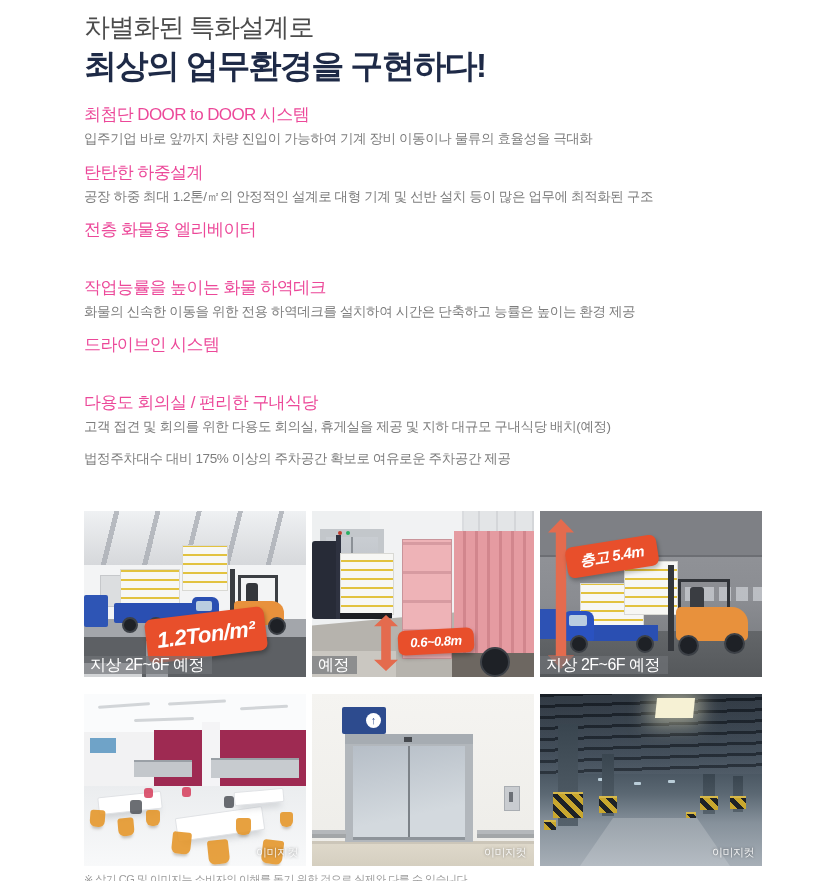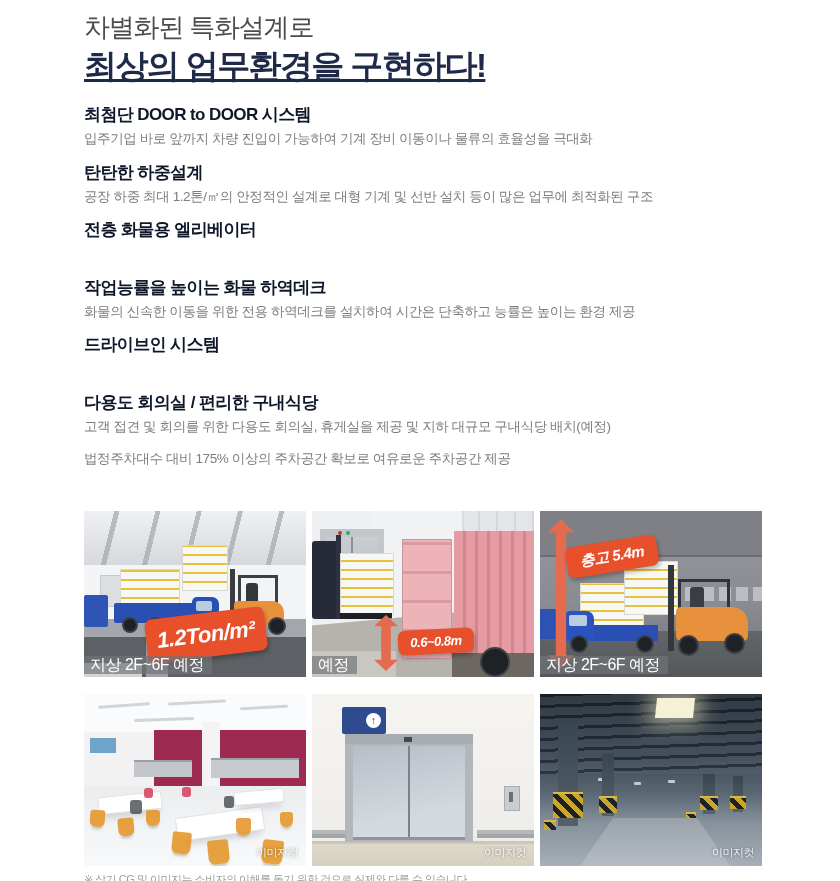--- a/index.html
+++ b/index.html
@@ -4,26 +4,26 @@
 <style>
   html,body{margin:0;padding:0;background:#ffffff;}
   body{width:840px;height:881px;position:relative;overflow:hidden;
        font-family:"Liberation Sans","DejaVu Sans",sans-serif;
        -webkit-font-smoothing:antialiased;}
   .abs{position:absolute;}
 
   
   .header{position:absolute;left:84px;top:10px;width:680px;}
   .subtitle{font-size:26px;line-height:34px;color:#4c4c4c;font-weight:500;letter-spacing:-1.2px;}
-  .title{font-size:33px;line-height:40px;color:#1e2a47;font-weight:800;letter-spacing:-1.6px;margin-top:2px;text-decoration:underline;}
+  .title{font-size:33px;line-height:40px;color:#1e2a47;font-weight:800;letter-spacing:-1.6px;margin-top:2px;}
 
   
   .features{position:absolute;left:84px;top:106px;width:690px;}
   .feature{height:57.5px;}
-  .feature h3{margin:0 0 7px 0;font-size:17px;line-height:18px;color:#0f172a;font-weight:700;letter-spacing:-0.6px;}
+  .feature h3{margin:0 0 7px 0;font-size:17px;line-height:18px;color:#ec4899;font-weight:400;letter-spacing:-0.6px;}
   .feature p{margin:0;font-size:13.5px;line-height:15px;color:#7d7d7d;letter-spacing:-0.4px;font-weight:400;}
 
   
   .gallery{position:absolute;left:84px;top:511px;display:grid;
            grid-template-columns:222px 222px 222px;grid-template-rows:166px 172px;
            column-gap:6px;row-gap:17px;}
   .tile{position:relative;overflow:hidden;background:#dcdde0;}
   .cap-left{position:absolute;left:0;bottom:3px;z-index:9;background:rgba(112,115,119,0.68);
             color:#fff;font-size:16px;line-height:13px;padding:2px 8px 3px 6px;letter-spacing:-0.5px;}
   .cap-right{position:absolute;right:8px;bottom:6px;z-index:9;color:rgba(255,255,255,0.88);

